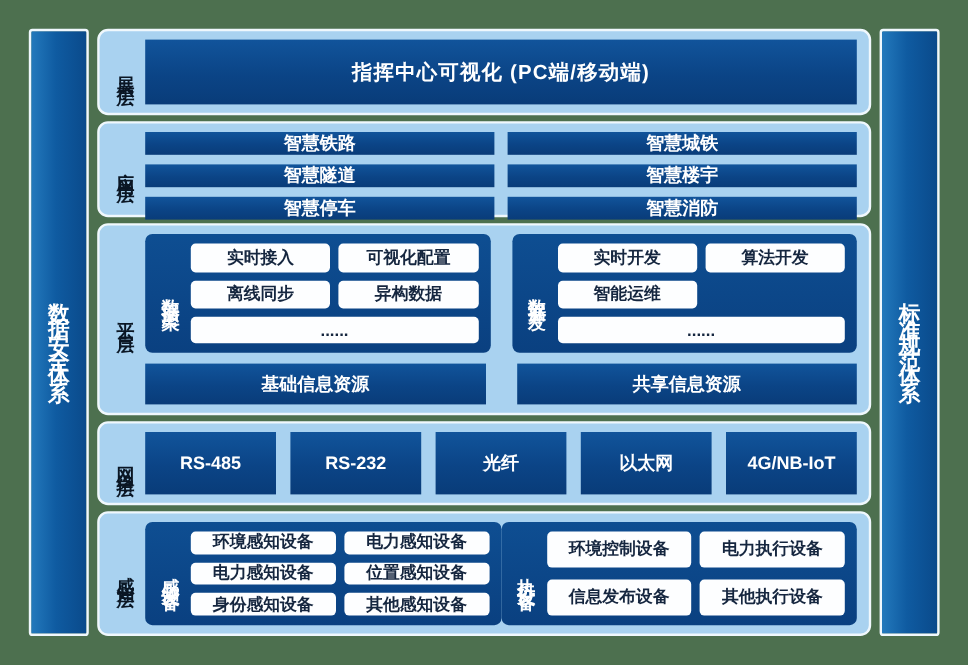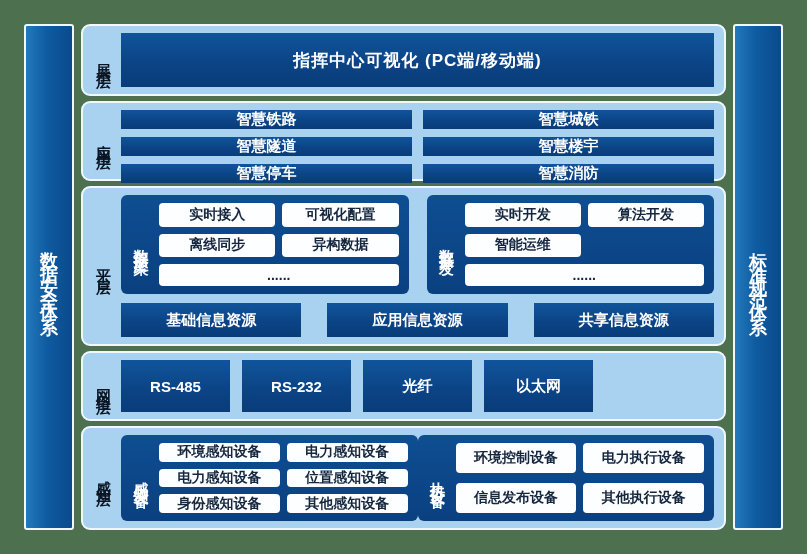--- a/index.html
+++ b/index.html
@@ -214,33 +214,33 @@
               <div class="white-box">实时开发</div>
               <div class="white-box">算法开发</div>
               <div class="white-box">智能运维</div>
               <div class="white-box span2">......</div>
             </div>
           </div>
 
         </div>
         <div class="resources-row">
           <div class="navy-box">基础信息资源</div>
-          <div class="navy-box">应用信息资源</div>
           <div class="navy-box">共享信息资源</div>
         </div>
       </div>
     </section>
 
     <section class="layer l-network">
       <span class="layer-label">网络层</span>
       <div class="layer-content grid-5">
         <div class="navy-box">RS-485</div>
         <div class="navy-box">RS-232</div>
         <div class="navy-box">光纤</div>
         <div class="navy-box">以太网</div>
+        <div class="navy-box">4G/NB-IoT</div>
       </div>
     </section>
 
     <section class="layer l-perception">
       <span class="layer-label">感知层</span>
       <div class="layer-content perception-content">
 
         <div class="group">
           <span class="group-label">感知设备</span>
           <div class="group-grid grid-2x3">

